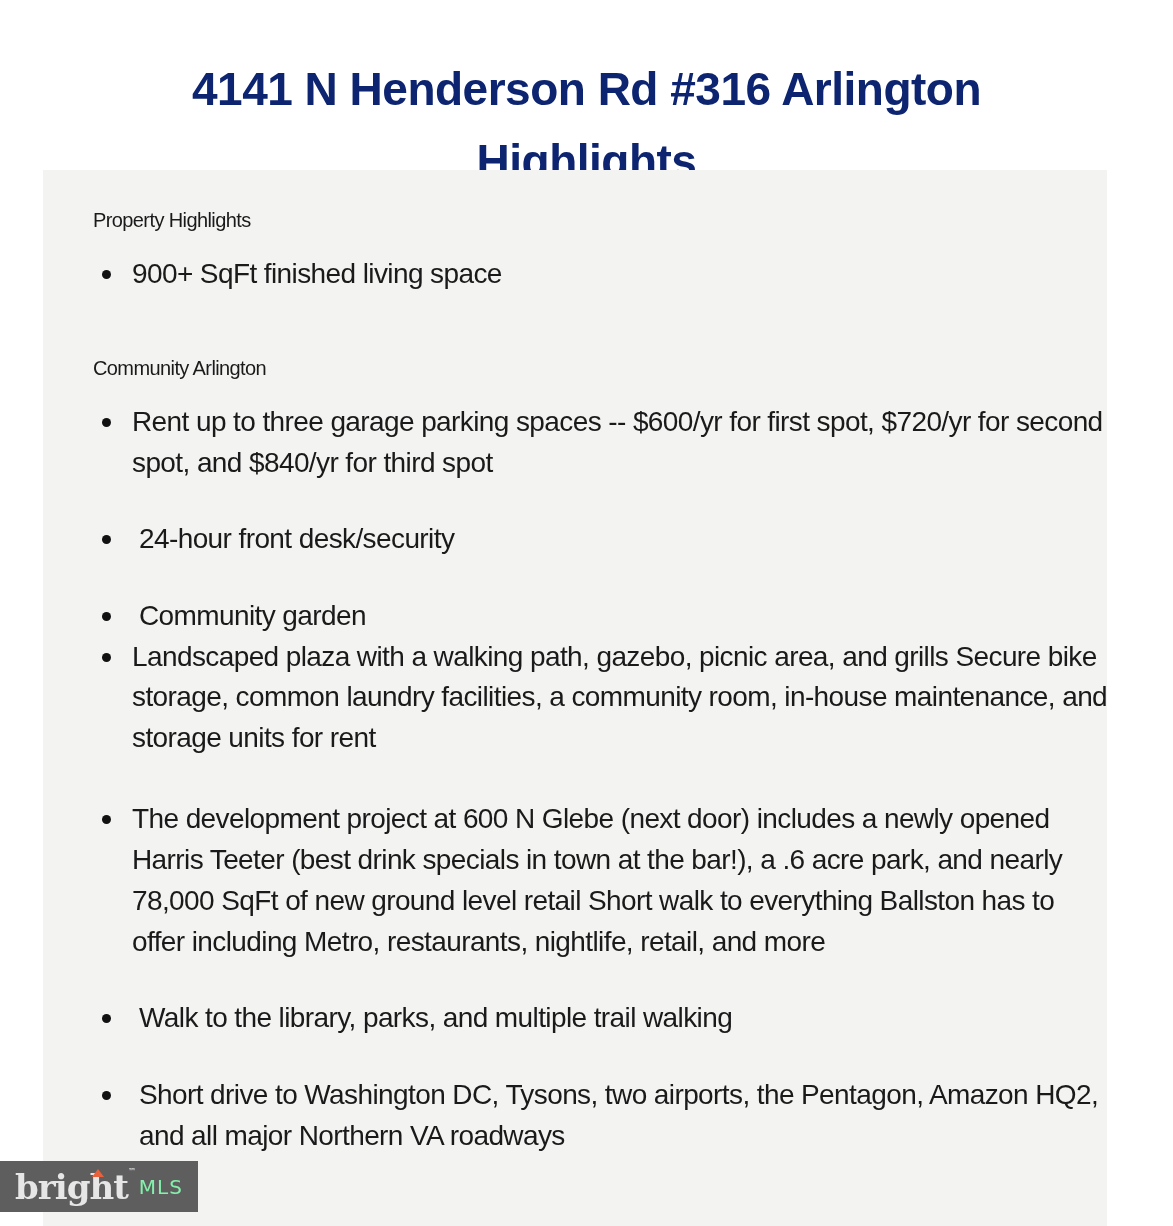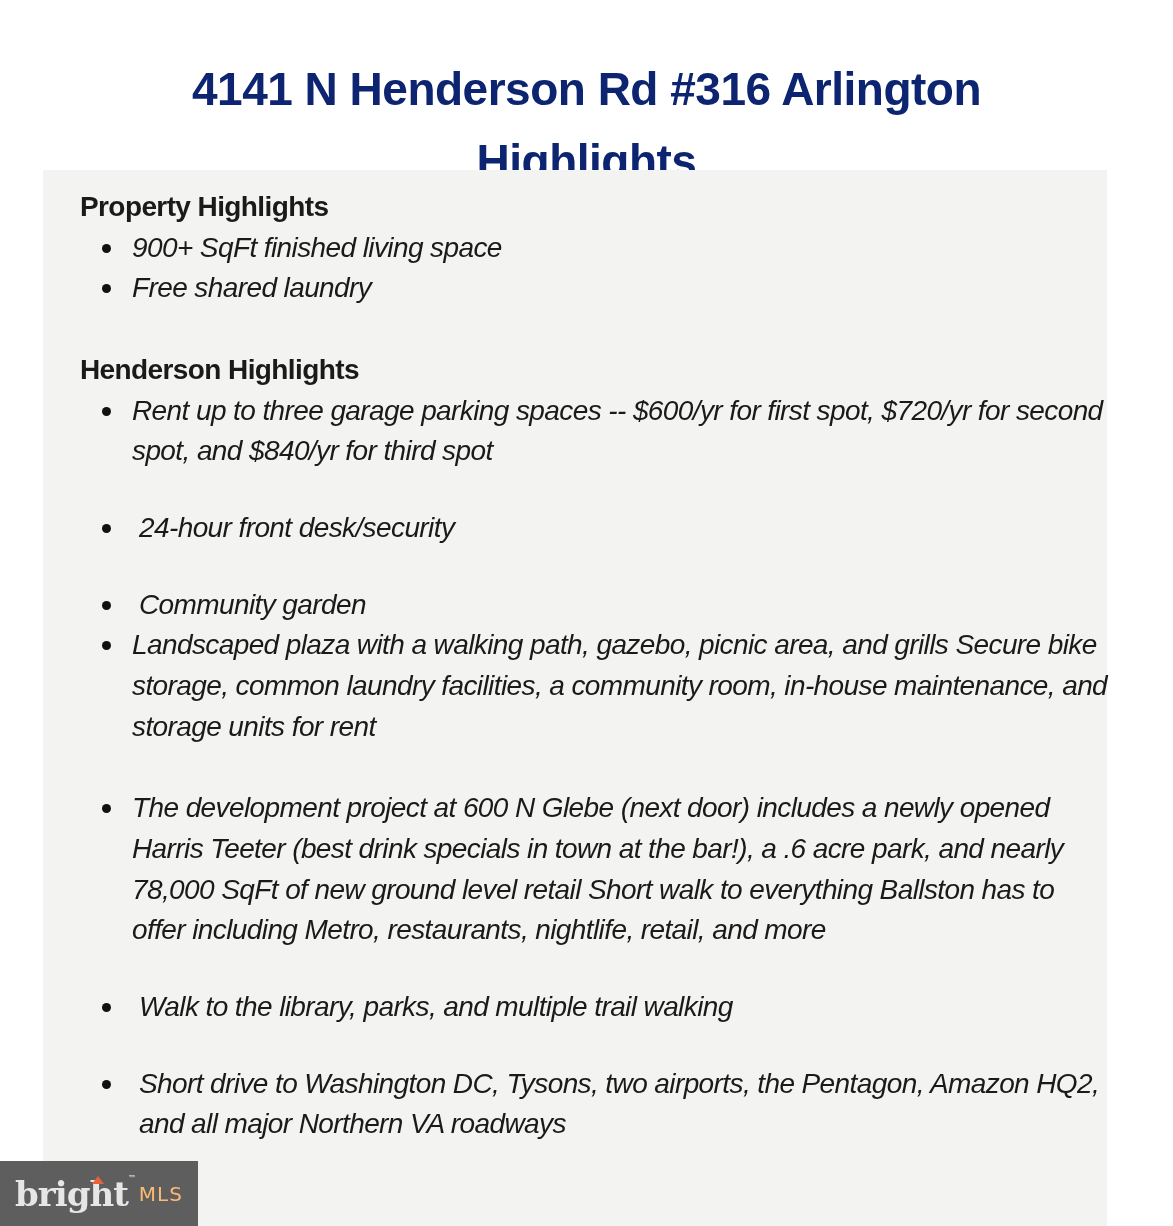--- a/index.html
+++ b/index.html
@@ -15,66 +15,65 @@
       font-size: 46px; line-height: 72px; letter-spacing: -0.5px;
     }
     .panel {
       position: absolute; left: 43px; top: 170px; width: 1064px; height: 1060px;
       background: #f3f3f2;
     }
     .content {
       position: absolute; left: 80px; top: 187px; width: 1030px;
       color: #1a1a1a; font-size: 28px; line-height: 40.7px; letter-spacing: -0.6px;
     }
-    .section-title { margin: 0; font-weight: bold; font-size: 28px; }
-    ul { margin: 0; padding: 0 0 0 52px; list-style: none; font-style: italic; }
+    .section-title { margin: 13px; font-weight: normal; font-size: 20px; }
+    ul { margin: 0; padding: 0 0 0 52px; list-style: none; }
     li { position: relative; }
     li::before {
       content: ""; position: absolute; left: -30px; top: 16px;
       width: 9px; height: 9px; border-radius: 50%; background: #111;
     }
     .spacer { height: 40.7px; }
     .indent { padding-left: 7px; margin-top: 36px; }
     .badge {
-      position: absolute; left: 0; top: 1161px; width: 198px; height: 65px;
+      position: absolute; left: 0; top: 1161px; width: 198px; height: 51px;
       background: #5e5e5e; display: flex; align-items: center; justify-content: center;
     }
     .badge-brand {
       font-family: "DejaVu Serif", serif; font-weight: bold; font-size: 34px;
       color: #e6e6e6; letter-spacing: -1px; position: relative;
     }
     .badge-caret {
       position: absolute; left: 77px; top: 2px; width: 0; height: 0;
       border-left: 6px solid transparent; border-right: 6px solid transparent;
       border-bottom: 8px solid #e8613a;
     }
     .badge-tm { font-size: 8px; vertical-align: top; color: #ddd; font-family: "DejaVu Sans", sans-serif; }
-    .badge-mls { font-family: "DejaVu Sans", sans-serif; font-size: 20px; color: #fdba74; margin-left: 4px; letter-spacing: 1px; }
+    .badge-mls { font-family: "DejaVu Sans", sans-serif; font-size: 20px; color: #86efac; margin-left: 4px; letter-spacing: 1px; }
   </style>
 </head>
 <body>
 
 <h1 class="title">
   <span>4141 N Henderson Rd #316 Arlington</span><br>
   <span>Highlights</span>
 </h1>
 
 <div class="panel"></div>
 
 <div class="content">
   <section>
     <h2 class="section-title">Property Highlights</h2>
     <ul>
       <li>900+ SqFt finished living space</li>
-      <li>Free shared laundry</li>
     </ul>
   </section>
   <div class="spacer"></div>
   <section>
-    <h2 class="section-title">Henderson Highlights</h2>
+    <h2 class="section-title">Community Arlington</h2>
     <ul>
       <li>Rent up to three garage parking spaces -- $600/yr for first spot, $720/yr for second spot, and $840/yr for third spot</li>
       <li class="indent">24-hour front desk/security</li>
       <li class="indent">Community garden</li>
       <li>Landscaped plaza with a walking path, gazebo, picnic area, and grills Secure bike storage, common laundry facilities, a community room, in-house maintenance, and storage units for rent</li>
     </ul>
   </section>
   <div class="spacer"></div>
   <section>
     <ul>

